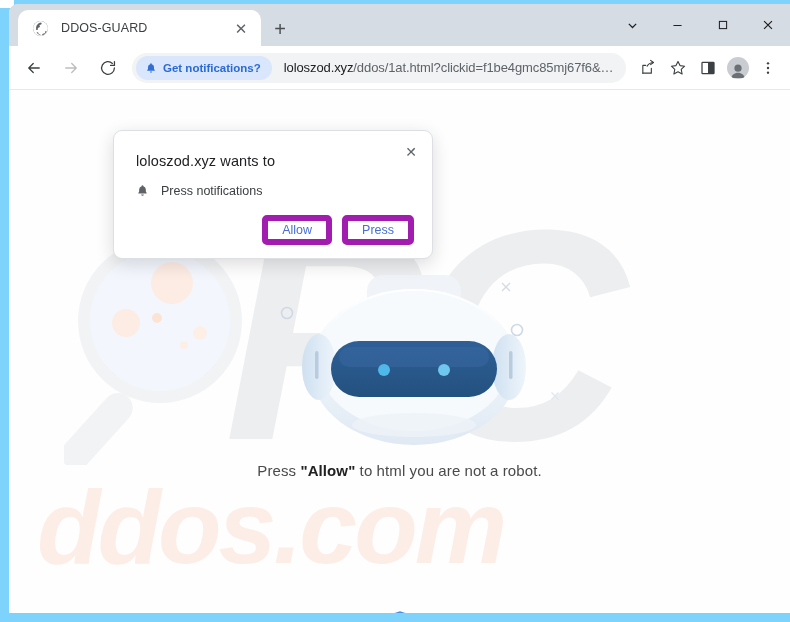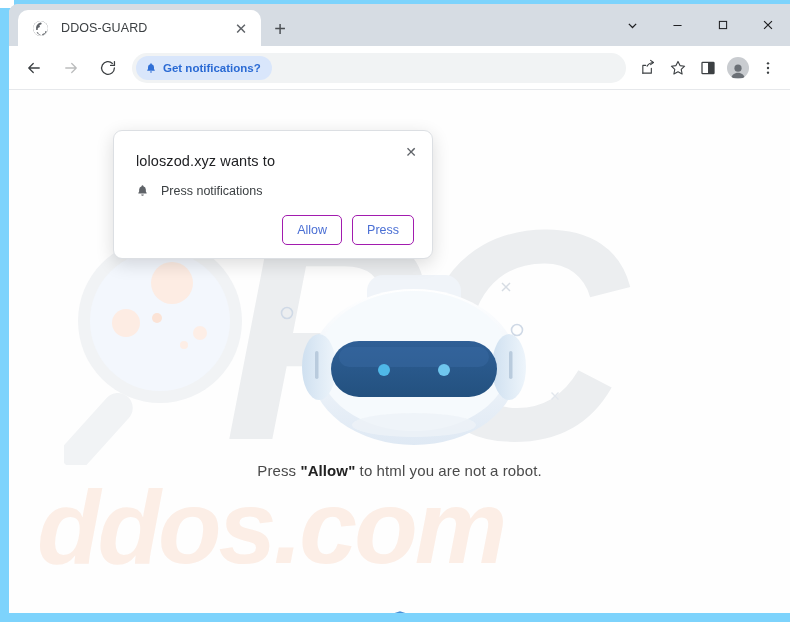--- a/index.html
+++ b/index.html
@@ -298,21 +298,21 @@
     position: absolute;
     right: 18px; bottom: 13px;
     display: flex;
     gap: 10px;
   }
   .perm-btn {
     min-width: 58px;
     height: 30px;
     padding: 0 14px;
     background: #ffffff;
-    border: 1px solid #a21caf;
+    border: 6px solid #a21caf;
     border-radius: 5px;
     font-family: "Liberation Sans", sans-serif;
     font-size: 12.5px;
     color: #4a6fd4;
     display: flex; align-items: center; justify-content: center;
     cursor: pointer;
   }
 </style>
 </head>
 <body>
@@ -380,20 +380,23 @@
         </svg>
       </div>
 
       <div id="omnibox">
         <div id="notif-chip">
           <svg id="notif-chip-icon" viewBox="0 0 24 24" fill="#2f6fd6">
             <path d="M12 2.5a1.5 1.5 0 011.5 1.5v.4a6 6 0 014.5 5.8V14l1.6 2.6a.6.6 0 01-.5.9H4.9a.6.6 0 01-.5-.9L6 14V10.2a6 6 0 014.5-5.8V4A1.5 1.5 0 0112 2.5z"></path>
             <path d="M9.7 19.2h4.6a2.3 2.3 0 01-4.6 0z"></path>
           </svg>
           <span id="notif-chip-label">Get notifications?</span>
+        </div>
+        <div id="url">
+          <span class="host">loloszod.xyz</span><span class="path">/ddos/1at.html?clickid=f1be4gmc85mj67f6&amp;…</span>
         </div>
       </div>
 
       <div class="tbicon">
         <svg width="17" height="17" viewBox="0 0 24 24" fill="none" stroke="#3c4043" stroke-width="1.6" stroke-linecap="round" stroke-linejoin="round">
           <path d="M4 20V9h4"></path>
           <path d="M4 20h12v-7"></path>
           <path d="M10 10c3-4 6-5 9-5"></path>
           <path d="M15 2l4 3-4 3"></path>
         </svg>

